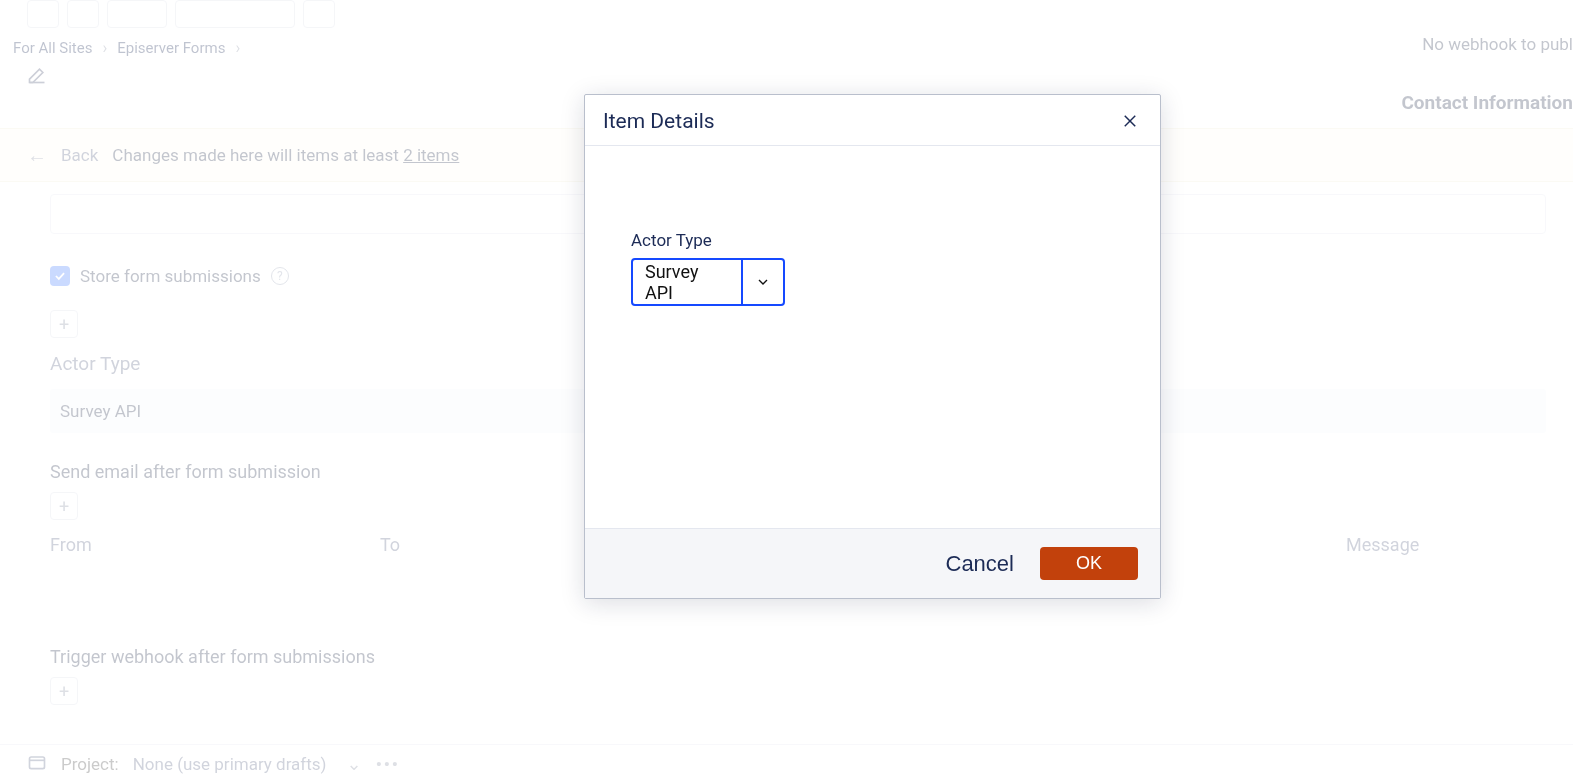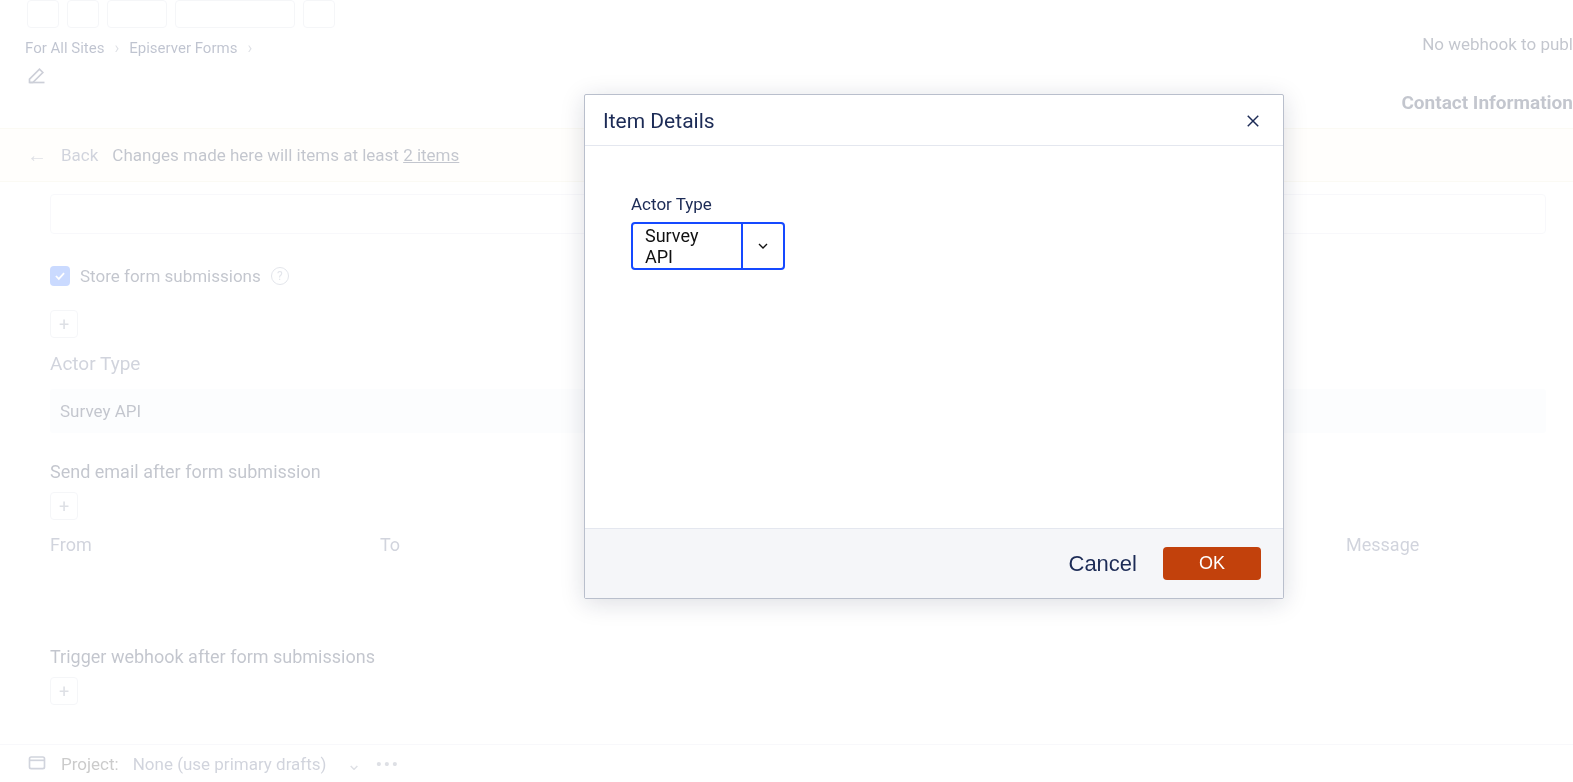--- a/index.html
+++ b/index.html
@@ -3,21 +3,21 @@
 <meta charset="utf-8">
 <style>
   * { box-sizing: border-box; margin: 0; padding: 0; }
   html, body { width: 1573px; height: 782px; font-family: -apple-system, BlinkMacSystemFont, "Segoe UI", Roboto, Helvetica, Arial, sans-serif; overflow: hidden; background: #fff; }
   body { position: relative; }
 
   
   .bg-page { position: absolute; inset: 0; }
   .top-toolbar { display:flex; gap:8px; padding:0 27px 6px; }
   .tb-btn { border:1px solid #d9dee6; border-radius:4px; height:28px; min-width:32px; background:#fff; }
-  .breadcrumbs { padding: 4px 25px 0; font-size:15px; color:#1c2b56; display:flex; align-items:center; gap:10px; }
+  .breadcrumbs { padding: 4px 13px 0; font-size:15px; color:#1c2b56; display:flex; align-items:center; gap:10px; }
   .breadcrumbs .chev { color:#8a91a3; font-size:16px; }
   .status-right { position:absolute; right:0; top:34px; font-size:17px; color:#2a3550; }
   .edit-icon { margin:8px 0 0 27px; color:#4a5372; }
   .page-title { margin:2px 0 0 27px; font-size:19px; font-weight:700; color:#2a3550;text-align:right; }
   .info-banner { margin-top:14px; background:#fefbf4; border-top:1px solid #f1ecd8; border-bottom:1px solid #f1ecd8; padding:14px 27px; display:flex; align-items:center; gap:14px; color:#2a3550; font-size:17px; }
   .info-banner .back-arrow { color:#8a91a3; font-size:20px; }
   .info-banner .back-text { color:#5b6584; }
   .info-banner a { color:#2a3550; text-decoration: underline; }
   .form-area { padding:0 27px 0 50px; }
   .thin-box { height:40px; border:1px solid #e4e7ef; border-radius:4px; margin-top:12px; background:#fff; }
@@ -36,21 +36,21 @@
   .no-items { margin-top:22px; text-align:center; font-style:italic; color:#7a8199; font-size:18px; }
   .footer-bar { position:absolute; left:0; right:0; bottom:0; height:38px; border-top:1px solid #e4e7ef; display:flex; align-items:center; gap:14px; padding:0 27px; color:#444; font-size:17px; }
   .footer-bar .proj-val { color:#5b6584; }
   .footer-bar .chevd { color:#8a91a3; font-size:18px; margin-left:6px; }
   .footer-bar .more { color:#8a91a3; letter-spacing:2px; font-weight:700; }
 
   
   .overlay { position:absolute; inset:0; background: rgba(255,255,255,0.72); }
 
   
-  .modal { position:absolute; left:584px; top:94px; width:700px; height:505px; background:#fff; border:1px solid #b9bfcc; border-radius:2px; box-shadow: 0 4px 24px rgba(20,30,60,0.15); display:flex; flex-direction:column; }
+  .modal { position:absolute; left:584px; top:94px; width:577px; height:505px; background:#fff; border:1px solid #b9bfcc; border-radius:2px; box-shadow: 0 4px 24px rgba(20,30,60,0.15); display:flex; flex-direction:column;gap:36px; }
   .modal-head { display:flex; align-items:center; justify-content:space-between; padding:14px 18px 12px; border-bottom:1px solid #e4e7ef; }
   .modal-title { font-size:21px; color:#1c2b56; }
   .modal-close { width:24px; height:24px; display:flex; align-items:center; justify-content:center; color:#1c2b56; cursor:pointer; }
   .modal-body { flex:1; padding:48px 46px; }
   .field-label { font-size:17px; color:#1c2b56; margin-bottom:8px; }
   .select-wrap { display:flex; border:2px solid #1549ff; border-radius:4px; width:154px; height:48px; }
   .select-val { flex:1; display:flex; align-items:center; padding:0 12px; font-size:18px; color:#111; }
   .select-btn { width:42px; border-left:2px solid #1549ff; display:flex; align-items:center; justify-content:center; }
   .modal-foot { background:#f5f6f9; border-top:1px solid #e4e7ef; padding:18px 22px; display:flex; justify-content:flex-end; gap:26px; align-items:center; }
   .btn-cancel { background:transparent; border:none; font-size:22px; color:#1c2b56; cursor:pointer; }

